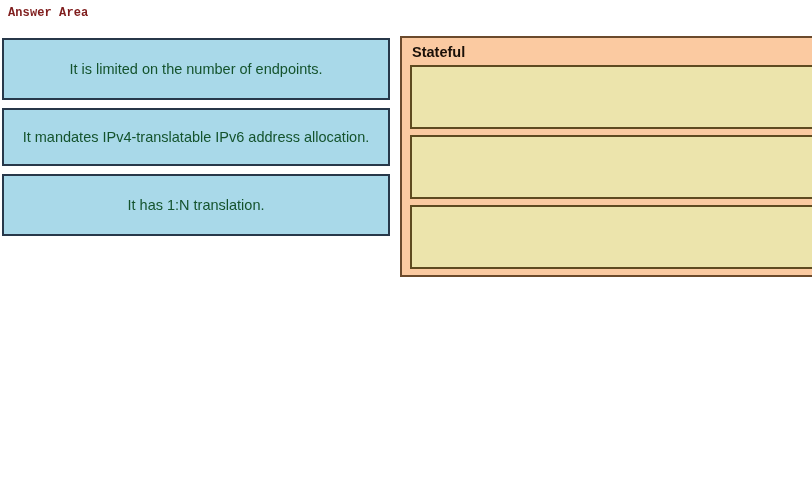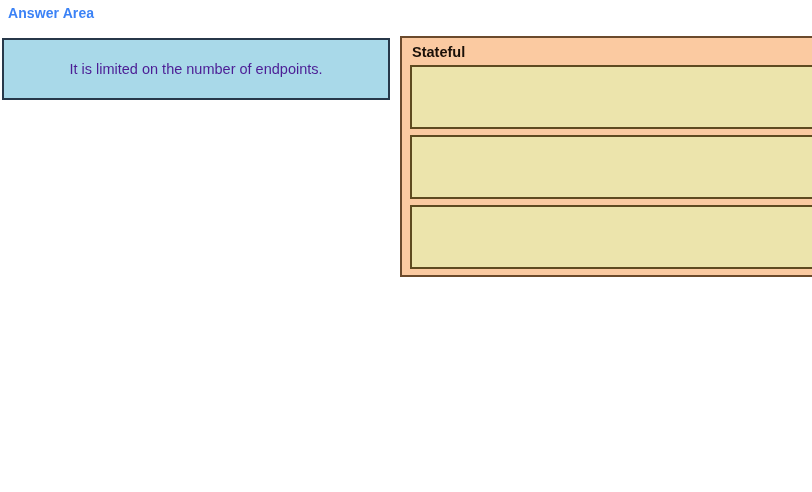--- a/index.html
+++ b/index.html
@@ -12,45 +12,46 @@
     height: 492px;
     position: relative;
     font-family: "Liberation Sans", sans-serif;
     overflow: hidden;
   }
 
   #page-title {
     position: absolute;
     left: 8px;
     top: 0px;
-    font-size: 14px;
+    font-size: 12px;
     font-weight: bold;
-    color: #3b82f6;
+    color: #7f1d1d;
     letter-spacing: 0.1px;
     line-height: 26px;
+    font-family: Liberation Mono, monospace;
   }
 
   
   #options-column {
     position: absolute;
     left: 2px;
     top: 38px;
     width: 388px;
   }
   .option-tile {
     box-sizing: border-box;
     width: 388px;
     background: #a9d9e9;
     border: 2px solid #27384a;
     display: flex;
     align-items: center;
     justify-content: center;
     text-align: center;
     font-size: 14.5px;
-    color: #4c1d95;
+    color: #14532d;
     padding: 0 10px;
     margin-bottom: 8px;
     line-height: 19px;
   }
   .option-tile.h1 { height: 62px; }
   .option-tile.h2 { height: 58px; }
 
   
   #categories-column {
     position: absolute;
@@ -91,21 +92,27 @@
 <div id="page-title">Answer Area</div>
 
 <div id="options-column">
 
   <div class="option-tile h1">
     <span>It is limited on the number of endpoints.</span>
   </div>
 
 
 
+  <div class="option-tile h2">
+    <span>It mandates IPv4-translatable IPv6 address allocation.</span>
+  </div>
 
+  <div class="option-tile h1">
+    <span>It has 1:N translation.</span>
+  </div>
 
 </div>
 
 <div id="categories-column">
 
   <div class="category-panel">
     <div class="category-label">Stateful</div>
     <div class="drop-zone dz-stateful"></div>
     <div class="drop-zone dz-stateful"></div>
     <div class="drop-zone dz-stateful"></div>

